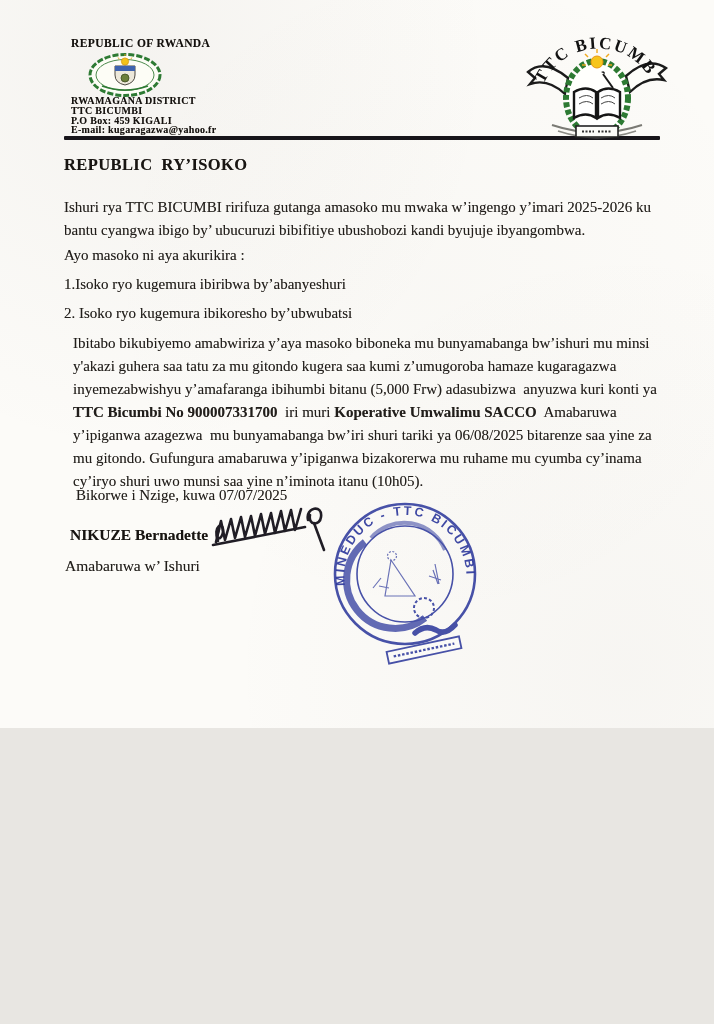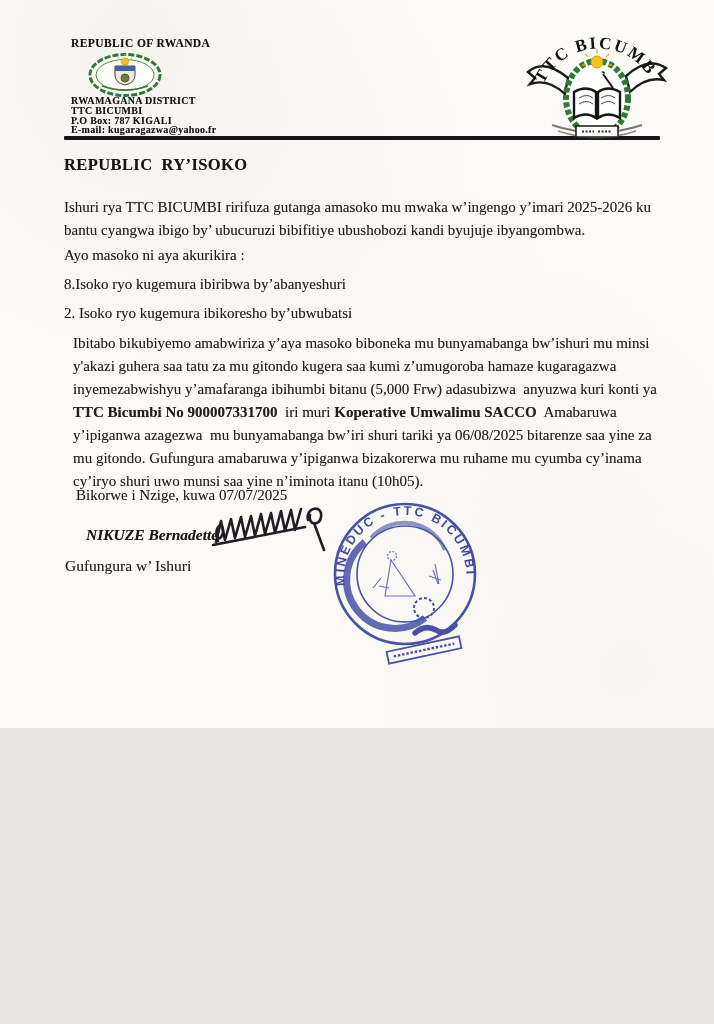--- a/index.html
+++ b/index.html
@@ -28,21 +28,21 @@
   
   .title{left:64px;top:155px;font-size:16.5px;font-weight:bold;letter-spacing:.4px;white-space:pre-wrap;color:#181512;}
   .par{font-size:15px;line-height:23px;white-space:pre-wrap;}
   .p-intro{left:64px;top:181px;width:594px;}
   .p-list-intro{left:64px;top:229px;width:594px;}
   .p-item1{left:64px;top:258px;width:594px;}
   .p-item2{left:64px;top:287px;width:594px;}
   .p-details{left:73px;top:317px;width:596px;}
   .p-date{left:76px;top:469px;width:400px;}
   .b{font-weight:bold;}
-  .sig-name{left:86px;top:526px;font-size:15.5px;font-weight:bold;color:#171411;font-style:italic;}
+  .sig-name{left:70px;top:526px;font-size:15.5px;font-weight:bold;color:#171411;}
   .sig-role{left:65px;top:557px;font-size:15.5px;}
   .signature{left:208px;top:496px;}
   .stamp{left:329px;top:498px;}
 </style>
 </head>
 <body>
 
 <div class="page">
 
   <div class="abs country scan">REPUBLIC OF RWANDA</div>
@@ -60,21 +60,21 @@
       <path d="M29,14 h20 v9 q0,8 -10,10 q-10,-2 -10,-10 Z" fill="#ece8da" stroke="#4a463f" stroke-width="1"></path>
       <rect x="29" y="14" width="20" height="5" fill="#3f63ae"></rect>
       <circle cx="39" cy="26" r="4" fill="#6b7f3a" stroke="#3f4d22" stroke-width=".8"></circle>
       <path d="M16,34 Q39,42 62,34" fill="none" stroke="#2d7a33" stroke-width="1.6"></path>
     </svg>
   </div>
 
   <div class="abs district-block scan">
     <div>RWAMAGANA DISTRICT</div>
     <div>TTC BICUMBI</div>
-    <div>P.O Box: 787 KIGALI</div>
+    <div>P.O Box: 459 KIGALI</div>
     <div>E-mail: kugaragazwa@yahoo.fr</div>
   </div>
 
   <div class="abs divider"></div>
 
   <div class="abs school-logo">
     <svg width="150" height="118" viewBox="0 0 150 118">
       <defs>
         <path id="logoArc" d="M20,60 A60,60 0 0 1 128,50"></path>
       </defs>
@@ -113,29 +113,29 @@
       <line x1="76" y1="103.5" x2="90" y2="103.5" stroke="#333" stroke-width="2" stroke-dasharray="2 1.5"></line>
     </svg>
   </div>
 
   <div class="abs title scan">REPUBLIC  RY’ISOKO</div>
 
   <p class="abs par p-intro scan">Ishuri rya TTC BICUMBI ririfuza gutanga amasoko mu mwaka w’ingengo y’imari 2025-2026 ku bantu cyangwa ibigo by’ ubucuruzi bibifitiye ubushobozi kandi byujuje ibyangombwa.</p>
 
   <p class="abs par p-list-intro scan">Ayo masoko ni aya akurikira :</p>
 
-  <p class="abs par p-item1 scan">8.Isoko ryo kugemura ibiribwa by’abanyeshuri</p>
+  <p class="abs par p-item1 scan">1.Isoko ryo kugemura ibiribwa by’abanyeshuri</p>
   <p class="abs par p-item2 scan">2. Isoko ryo kugemura ibikoresho by’ubwubatsi</p>
 
   <p class="abs par p-details scan"><span>Ibitabo bikubiyemo amabwiriza y’aya masoko biboneka mu bunyamabanga bw’ishuri mu minsi y'akazi guhera saa tatu za mu gitondo kugera saa kumi z’umugoroba hamaze kugaragazwa inyemezabwishyu y’amafaranga ibihumbi bitanu (5,000 Frw) adasubizwa  anyuzwa kuri konti ya </span><span class="b">TTC Bicumbi No 900007331700</span><span>  iri muri </span><span class="b">Koperative Umwalimu SACCO</span><span>  Amabaruwa y’ipiganwa azagezwa  mu bunyamabanga bw’iri shuri tariki ya 06/08/2025 bitarenze saa yine za mu gitondo. Gufungura amabaruwa y’ipiganwa bizakorerwa mu ruhame mu cyumba cy’inama cy’iryo shuri uwo munsi saa yine n’iminota itanu (10h05).</span></p>
 
   <p class="abs par p-date scan">Bikorwe i Nzige, kuwa 07/07/2025</p>
 
   <div class="abs sig-name scan">NIKUZE Bernadette</div>
-  <div class="abs sig-role scan">Gufungura w’ Ishuri</div>
+  <div class="abs sig-role scan">Amabaruwa w’ Ishuri</div>
 
   <div class="abs signature">
     <svg width="132" height="60" viewBox="0 0 132 60">
       <g fill="none" stroke="#201d25" stroke-width="2.6" stroke-linecap="round" stroke-linejoin="round">
         <path d="M8,46 L13,25 L17,44 L23,23 L27,42 L33,21 L37,41 L43,20 L47,40 L53,18 L57,38 L63,17 L67,37 L73,15 L77,35 L83,14 L87,34 L93,13"></path>
         <path d="M5,49 L97,31"></path>
         <path d="M10,45 C4,30 16,24 15,36 C14,44 6,46 11,33"></path>
         <path d="M100,24 c-3,-13 15,-16 13,-3 c-1,9 -13,9 -11,-2"></path>
         <path d="M106,27 L116,54"></path>
       </g>

